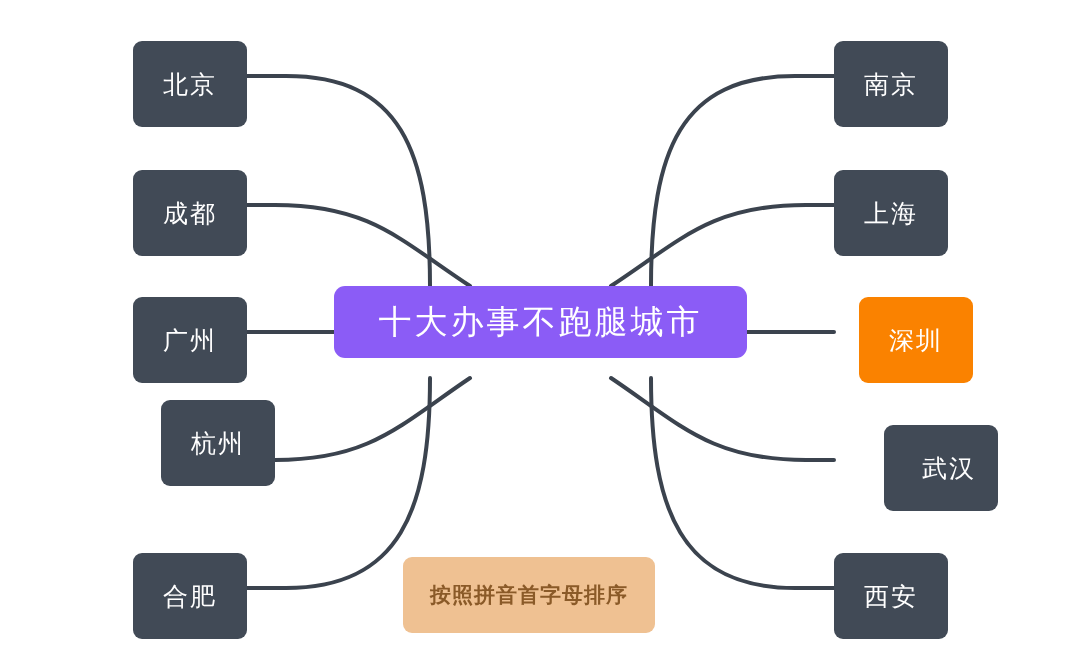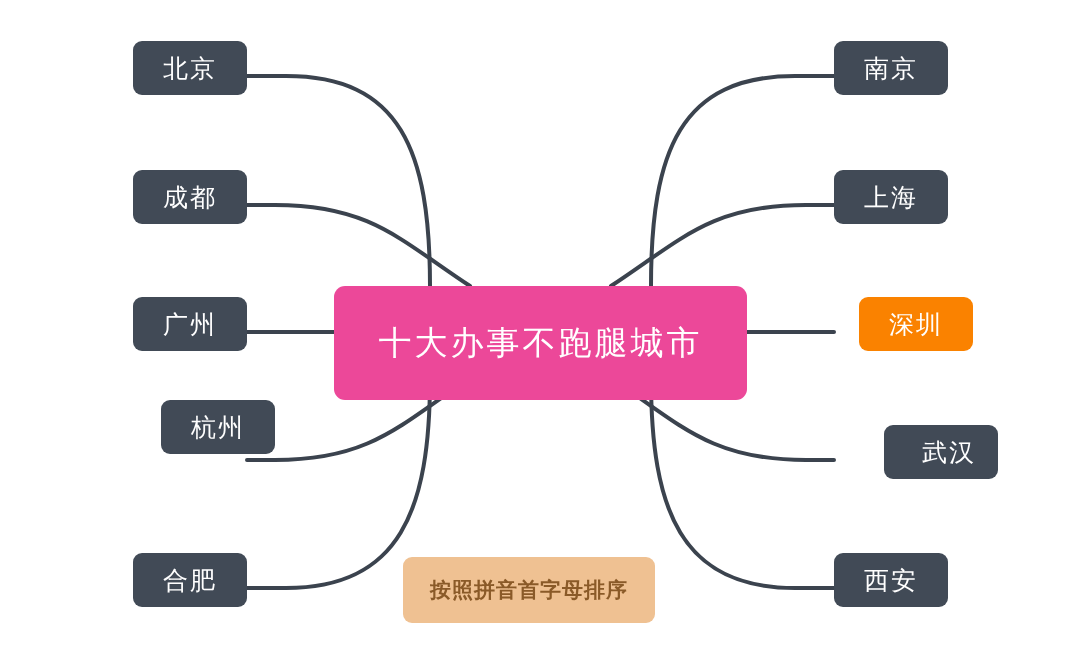--- a/index.html
+++ b/index.html
@@ -30,45 +30,45 @@
     box-sizing: border-box;
     display: flex;
     align-items: center;
     justify-content: center;
     border-radius: 9px;
     letter-spacing: 2px;
     z-index: 5;
   }
   .node-city {
     width: 114px;
-    height: 54px;
+    height: 86px;
     background: #414a56;
     color: #ffffff;
     font-size: 25px;
   }
   .node-city.is-highlight {
     background: #fa8200;
     color: #ffffff;
   }
   .node-center {
     left: 334px;
     top: 286px;
     width: 413px;
-    height: 114px;
-    background: #ec4899;
+    height: 72px;
+    background: #8b5cf6;
     color: #ffffff;
     font-size: 33px;
     letter-spacing: 3px;
     border-radius: 11px;
   }
   .node-caption {
     left: 403px;
     top: 557px;
     width: 252px;
-    height: 66px;
+    height: 76px;
     background: #efc192;
     color: #8a5a28;
     font-size: 21px;
     font-weight: bold;
     letter-spacing: 1px;
     border-radius: 9px;
   }
 </style>
 </head>
 <body>

